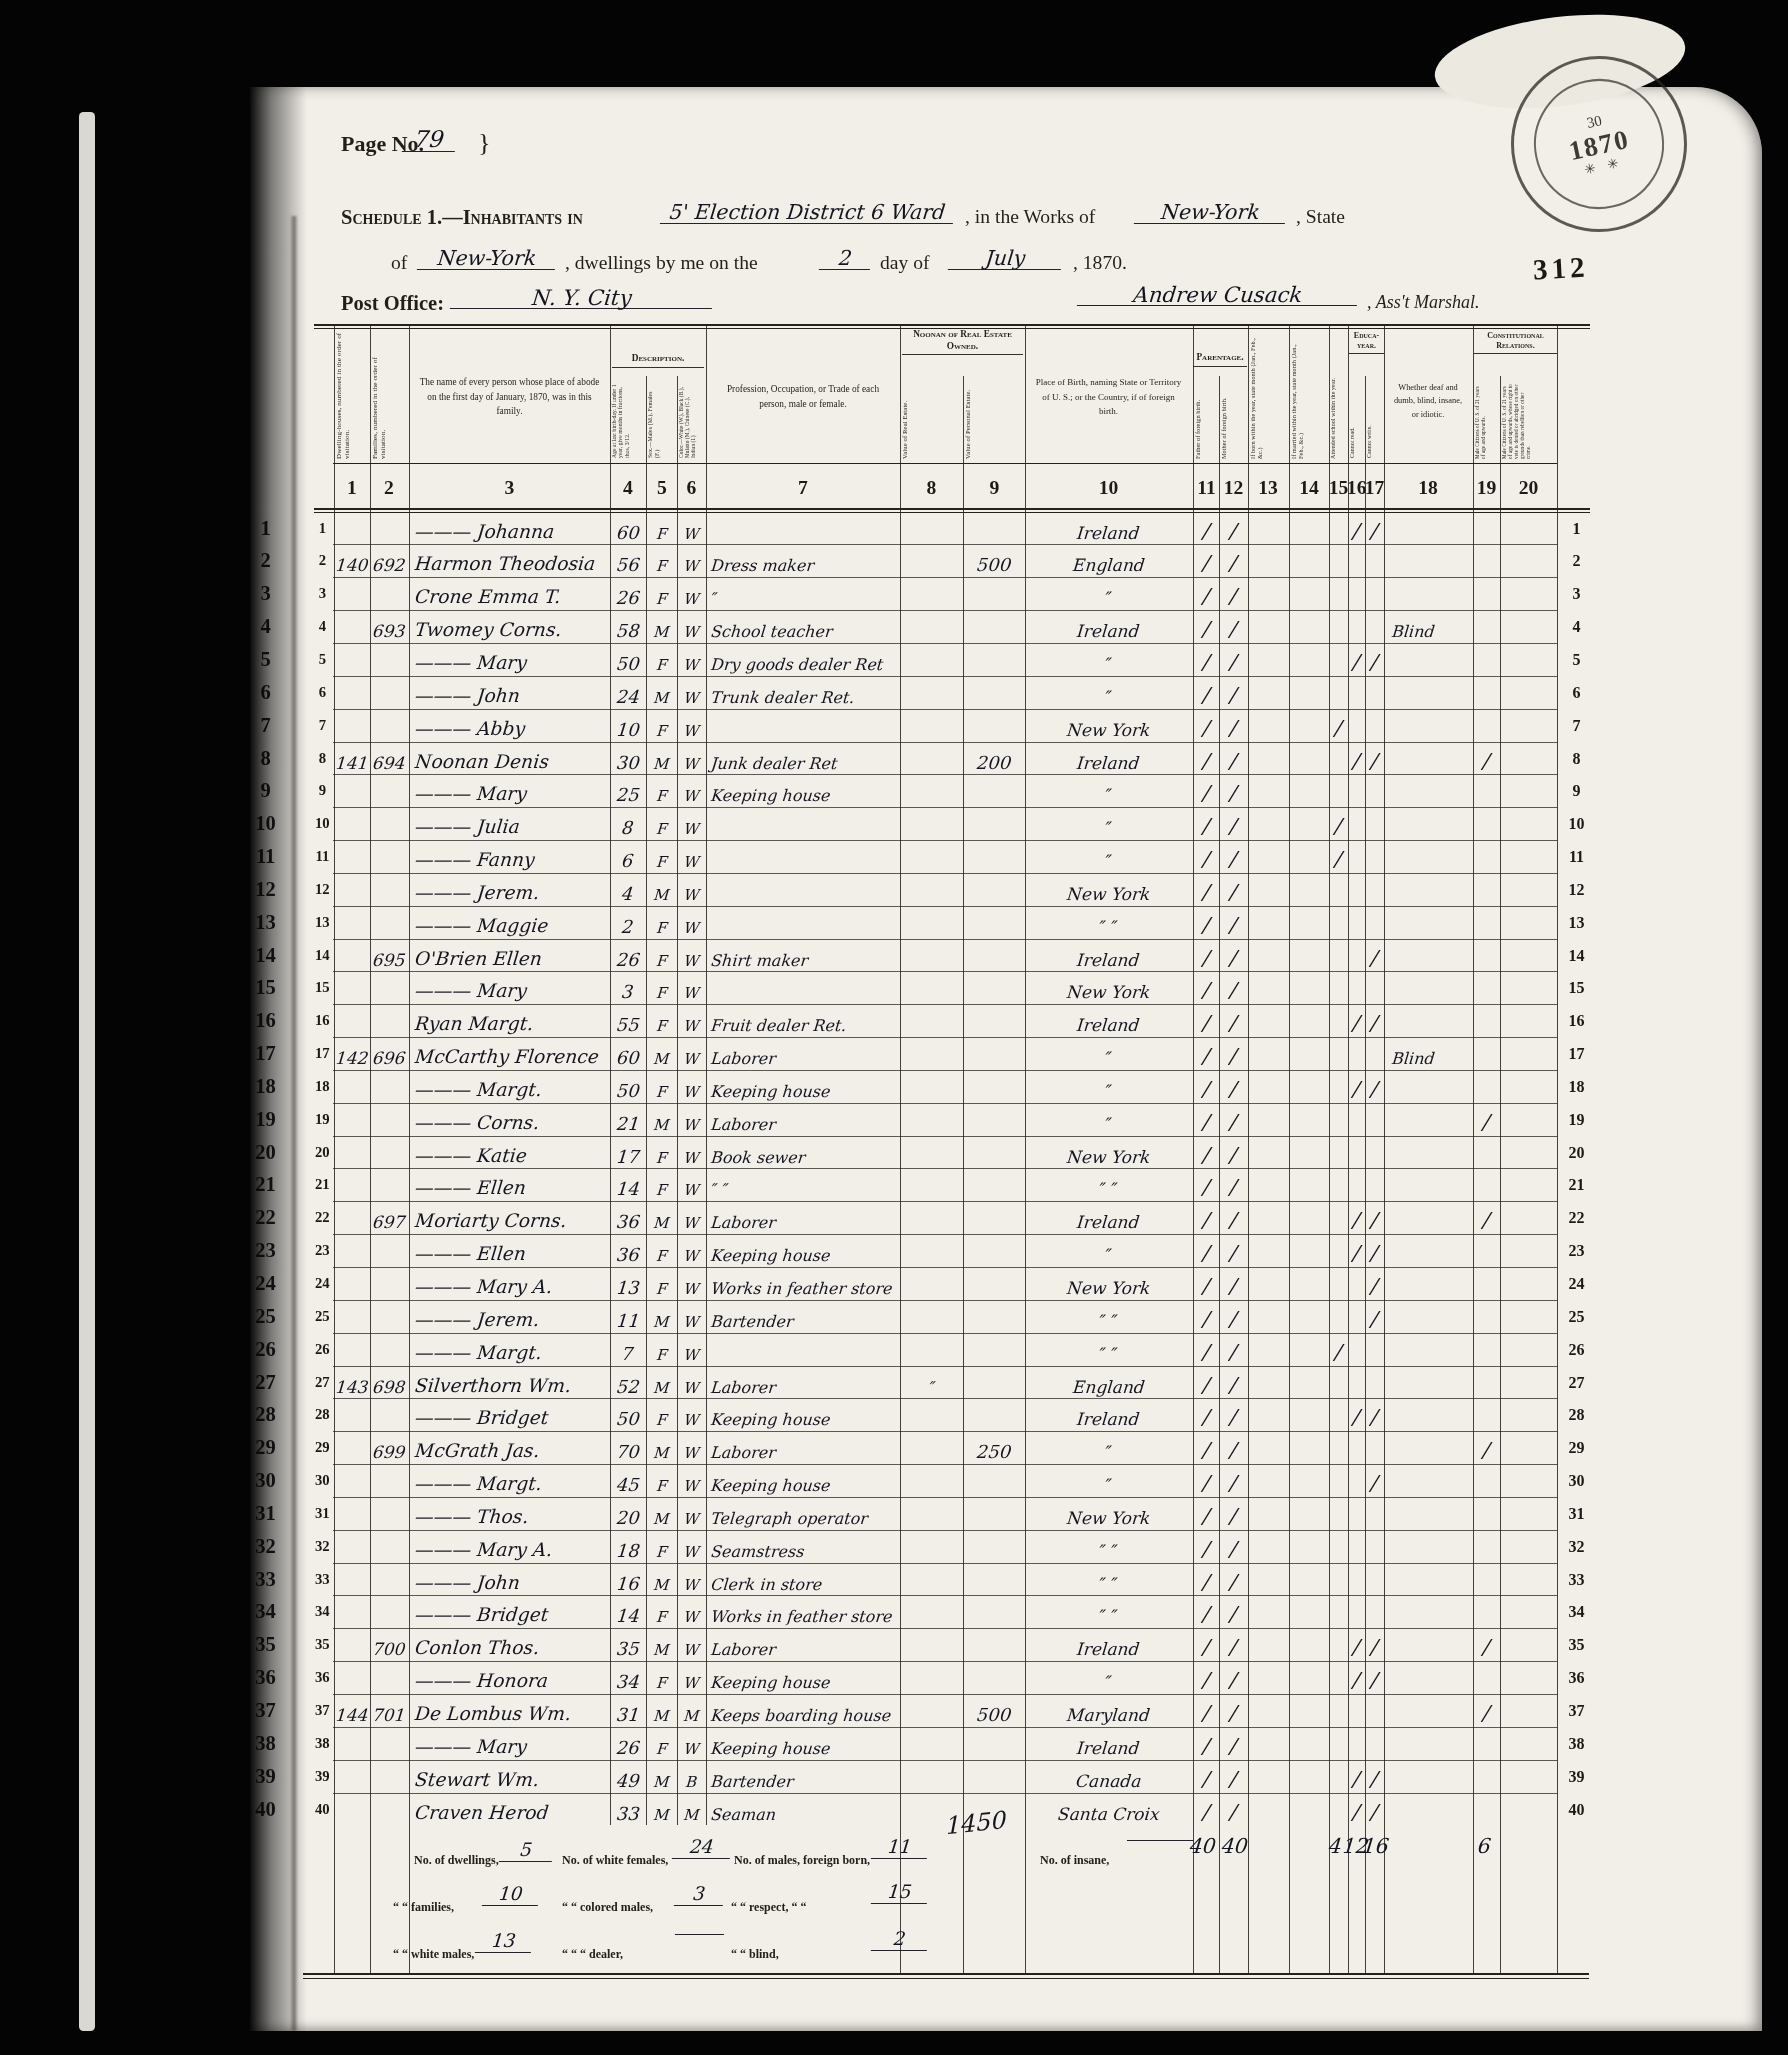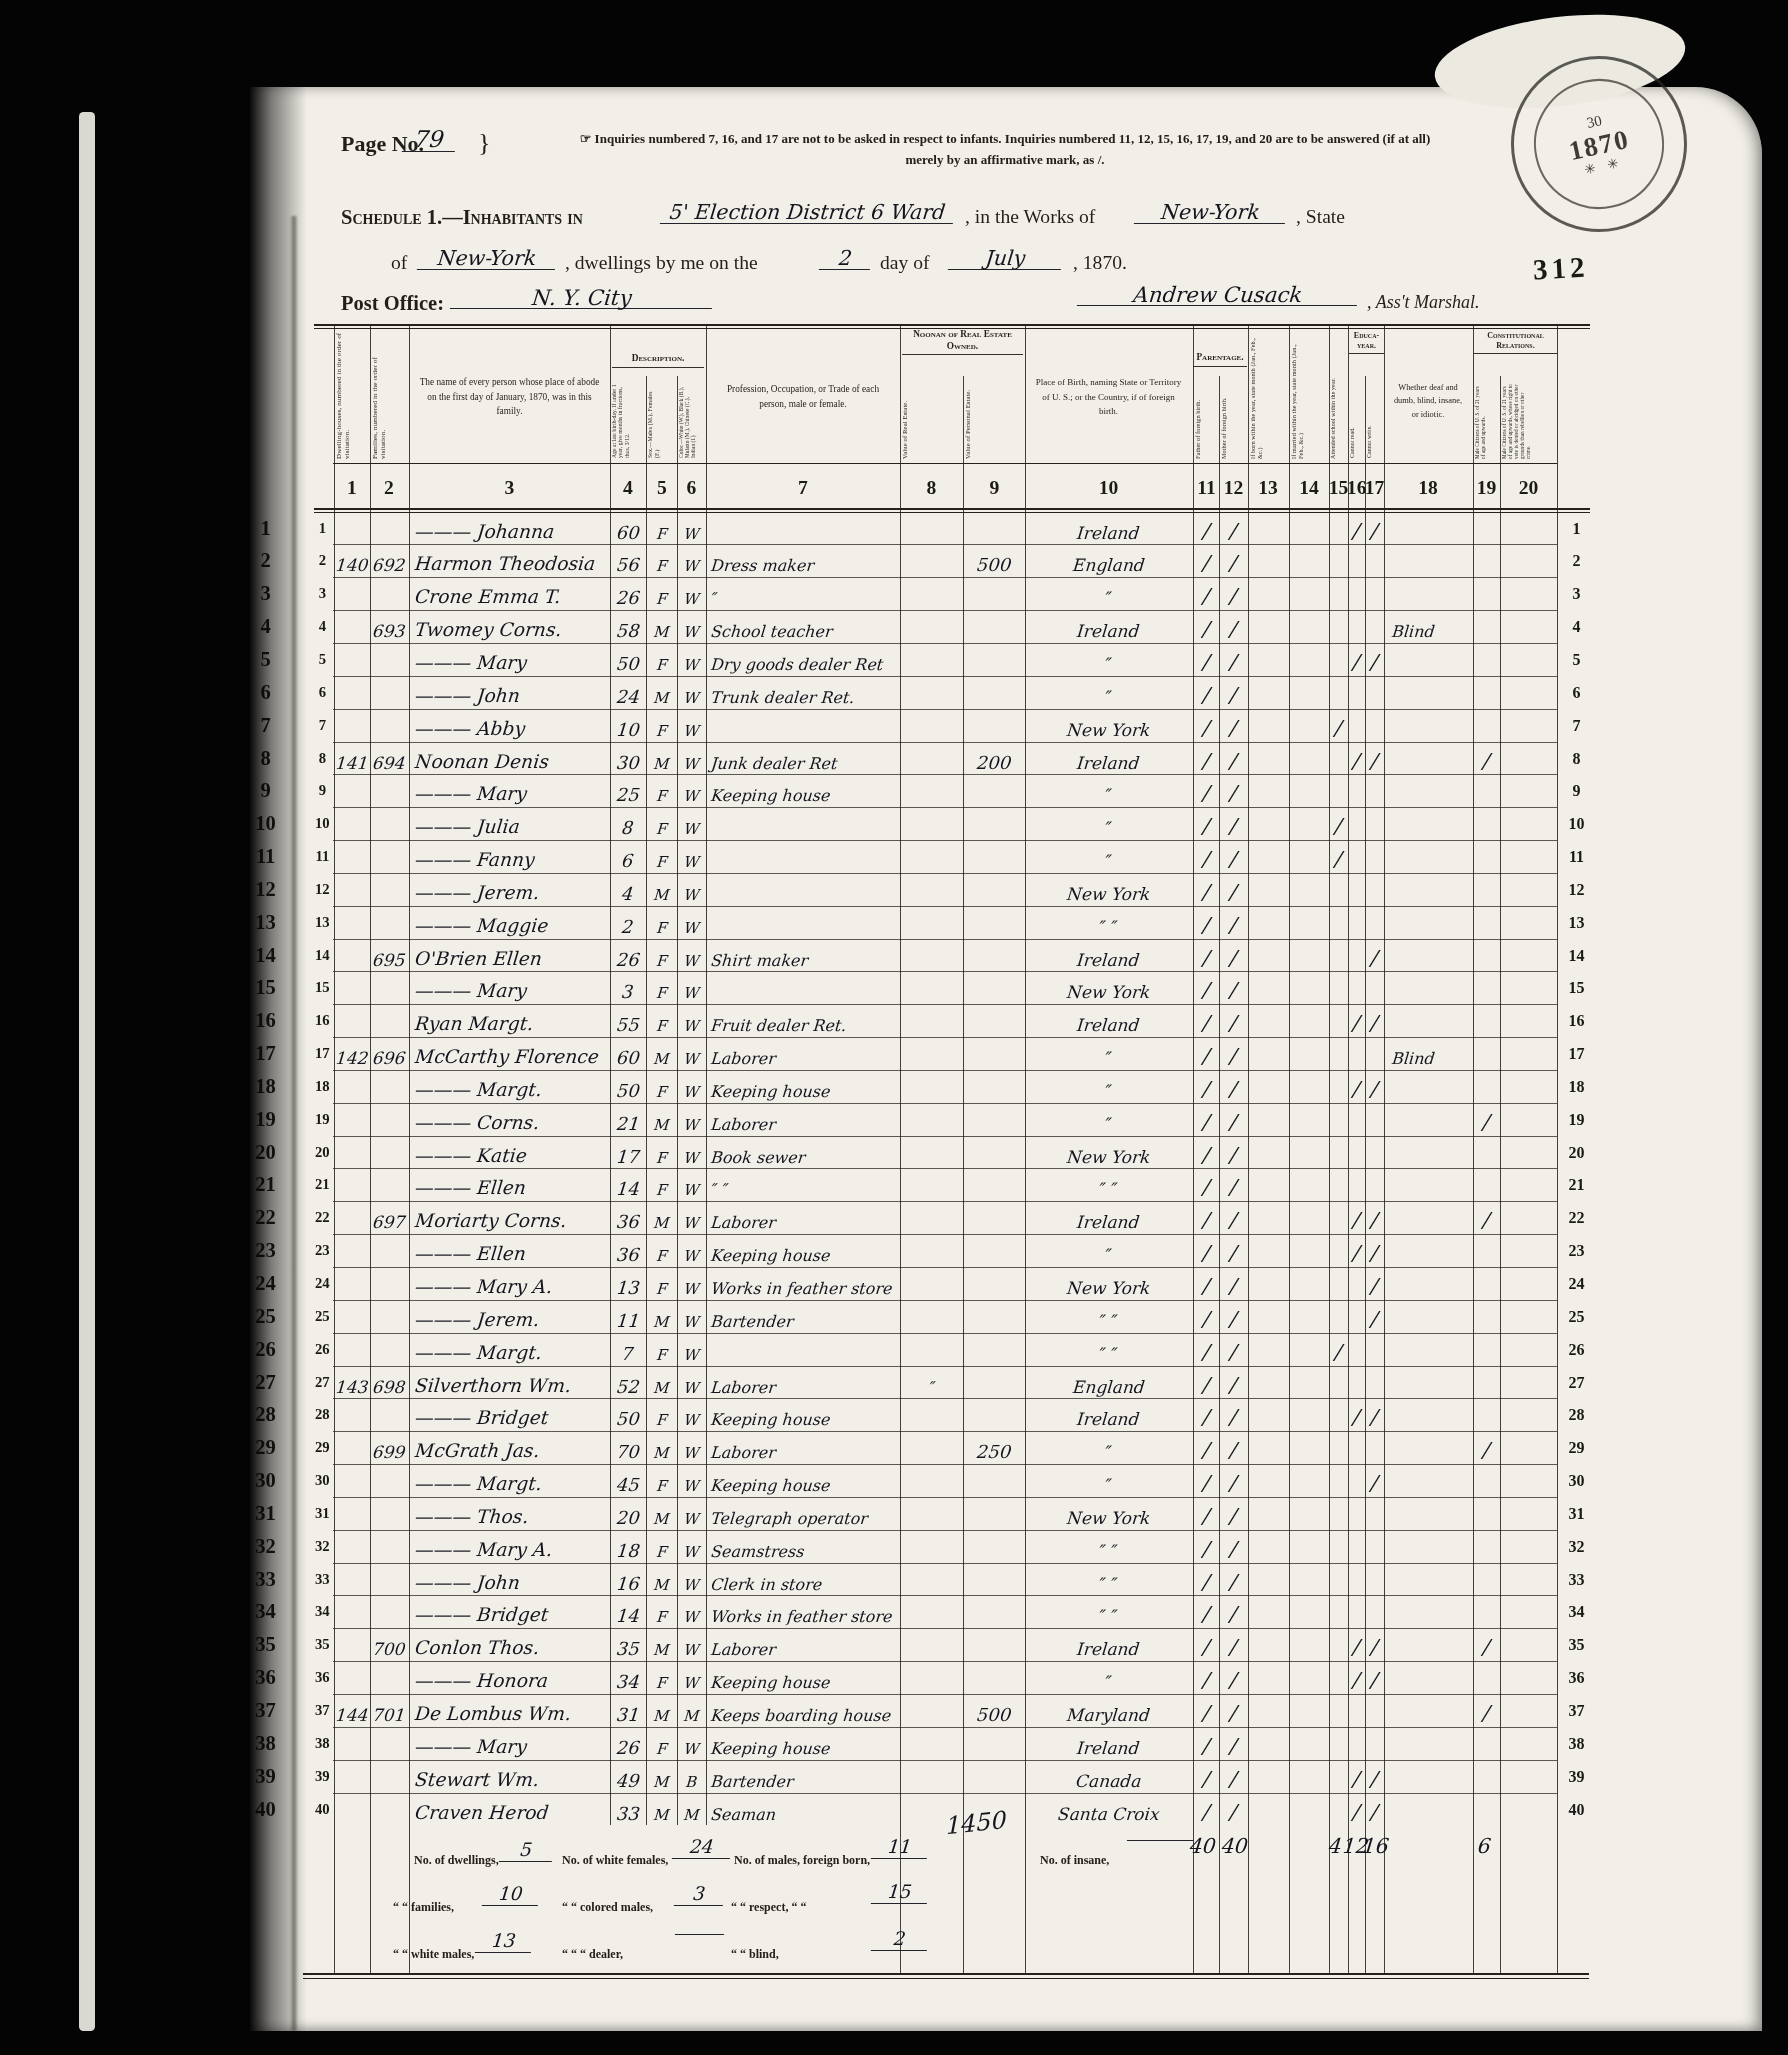--- a/index.html
+++ b/index.html
@@ -71,24 +71,20 @@
   <div class="film"></div>
 
   <div class="page">
 
     <div class="pr bold" style="left:82px;top:44px;font-size:22px;">Page No.</div>
     <div class="hw" style="position:absolute;left:153px;top:41px;font-size:23px;">
       <span class="ul" style="display:inline-block;min-width:53px;">79</span>
     </div>
     <div class="pr" style="left:228px;top:41px;font-size:26px;">}</div>
 
-    <div class="note">
-      <div>☞ Inquiries numbered 7, 16, and 17 are not to be asked in respect to infants.  Inquiries numbered 11, 12, 15, 16, 17, 19, and 20 are to be answered (if at all)</div>
-      <div>merely by an affirmative mark, as /.</div>
-    </div>
 
     <div class="pr bold sc" style="left:82px;top:119px;font-size:20.5px;">Schedule 1.—Inhabitants in</div>
     <div class="hw" style="position:absolute;left:411px;top:115px;font-size:20.5px;">
       <span class="ul" style="display:inline-block;min-width:293px;">5' Election District 6 Ward</span>
     </div>
     <div class="pr" style="left:715px;top:119px;font-size:19.6px;">, in the Works of</div>
     <div class="hw" style="position:absolute;left:885px;top:115px;font-size:20.5px;">
       <span class="ul" style="display:inline-block;min-width:151px;">New-York</span>
     </div>
     <div class="pr" style="left:1046px;top:119px;font-size:19.6px;">, State</div>

